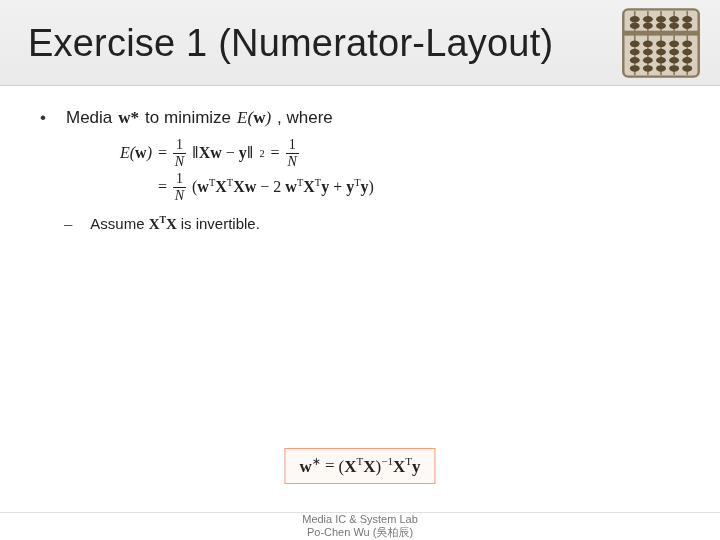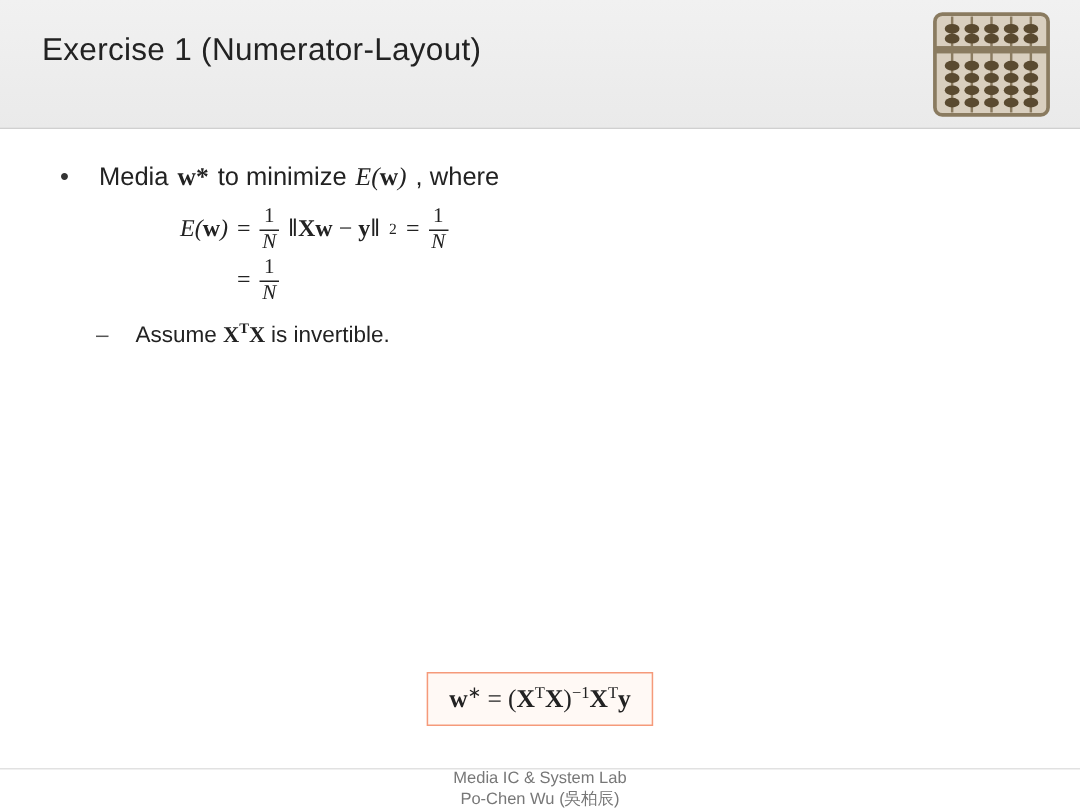--- a/index.html
+++ b/index.html
@@ -8,21 +8,21 @@
 
   .header {
     position: relative;
     height: 86px;
     background: linear-gradient(#f1f1f1, #eaeaea);
     border-bottom: 1px solid #d0d0d0;
   }
   .title {
     position: absolute;
     left: 28px; top: 22px;
-    font-size: 21px;
+    font-size: 38px;
     font-weight: 400;
     color: #222;
     letter-spacing: 0.2px;
   }
   .abacus {
     position: absolute;
     right: 18px; top: 6px;
     width: 82px; height: 74px;
   }
 
@@ -153,20 +153,21 @@
           <span class="num">1</span>
           <span class="den mi">N</span>
         </span>
       </div>
       <div class="eqline" style="margin-left:38px">
         <span>=</span>
         <span class="frac">
           <span class="num">1</span>
           <span class="den mi">N</span>
         </span>
+        <span>(<span class="mb">w</span><span class="sup mi">T</span><span class="mb">X</span><span class="sup mi">T</span><span class="mb">Xw</span> − 2 <span class="mb">w</span><span class="sup mi">T</span><span class="mb">X</span><span class="sup mi">T</span><span class="mb">y</span> + <span class="mb">y</span><span class="sup mi">T</span><span class="mb">y</span>)</span>
       </div>
     </div>
 
     <div class="sub-row">
       <span class="dash">–</span>
       <span>
         <span>Assume</span>
         <span class="mb" style="font-family:Georgia,serif"> X<span class="sup mi">T</span>X </span>
         <span>is invertible.</span>
       </span>

